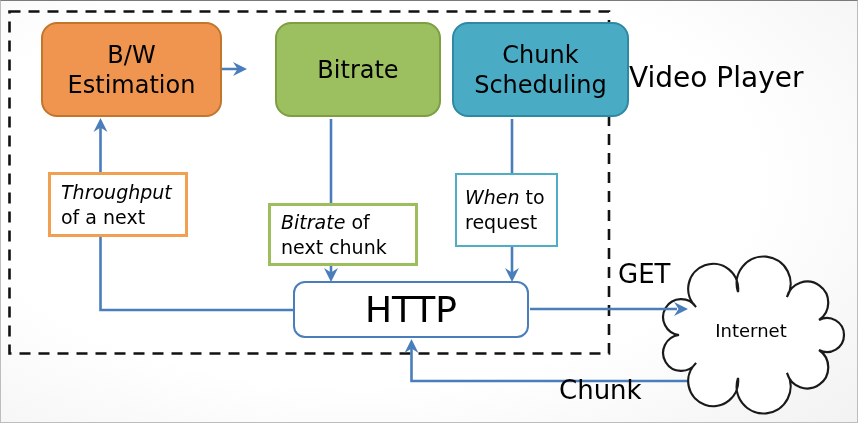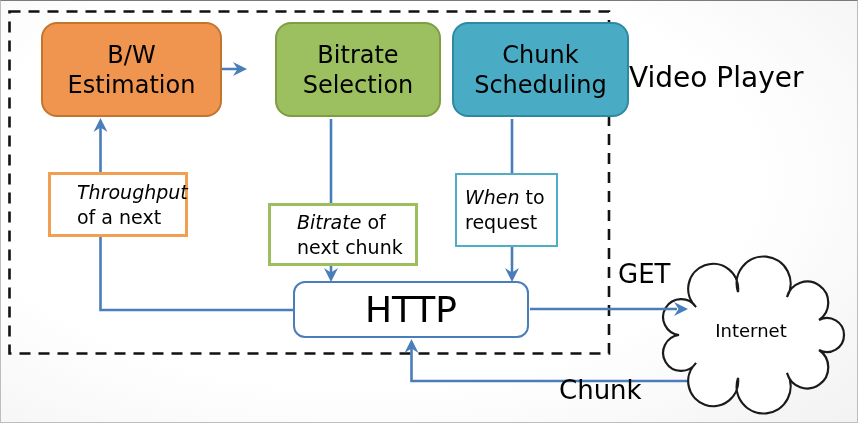--- a/index.html
+++ b/index.html
@@ -18,21 +18,21 @@
     position:absolute;z-index:2;border-radius:16px;
     display:flex;flex-direction:column;align-items:center;justify-content:center;
     font-size:24px;line-height:30px;text-align:center;box-sizing:border-box;margin-left:28px;
   }
   .module.bw{left:12px;top:21px;width:181px;height:95px;background:#F0954F;border:2.5px solid #C3762B;}
   .module.bs{left:246px;top:21px;width:166px;height:95px;background:#9CBF5F;border:2.5px solid #7E9E41;}
   .module.cs{left:423px;top:21px;width:177px;height:95px;background:#4AABC5;border:2.5px solid #2F89A3;}
   .note{
     position:absolute;z-index:2;background:#fff;box-sizing:border-box;
     display:flex;flex-direction:column;justify-content:center;
-    font-size:19px;line-height:25px;padding-left:26px;
+    font-size:19px;line-height:25px;padding-left:10px;
   }
   .note em{font-style:italic;}
   .note.throughput{left:47px;top:171px;width:140px;height:65px;border:3px solid #F0A050;}
   .note.bitrate{left:267px;top:170px;width:150px;height:63px;border:3px solid #9CBE5D;margin-top:32px;}
   .note.when{left:454px;top:172px;width:103px;height:74px;border:2.5px solid #4FAEC6;padding-left:8px;}
   .httpbox{
     position:absolute;z-index:2;left:292px;top:280px;width:236px;height:57px;
     background:#fff;border:2px solid #4A7EBB;border-radius:12px;box-sizing:border-box;
     display:flex;align-items:center;justify-content:center;font-size:36px;
   }
@@ -55,21 +55,20 @@
     <path d="M292,309 L99.5,309 L99.5,122" stroke="#4A7EBB" stroke-width="2.6" fill="none"></path>
     <path d="M790,380 L410.5,380 L410.5,342" stroke="#4A7EBB" stroke-width="2.6" fill="none"></path>
   </svg>
 
   <div class="module bw">
     <div>B/W</div>
     <div>Estimation</div>
   </div>
   <div class="module bs">
     <div>Bitrate</div>
-    <div>Selection</div>
   </div>
   <div class="module cs">
     <div>Chunk</div>
     <div>Scheduling</div>
   </div>
 
   <div class="note throughput">
     <div><em>Throughput</em><span></span></div>
     <div>of a next</div>
   </div>

